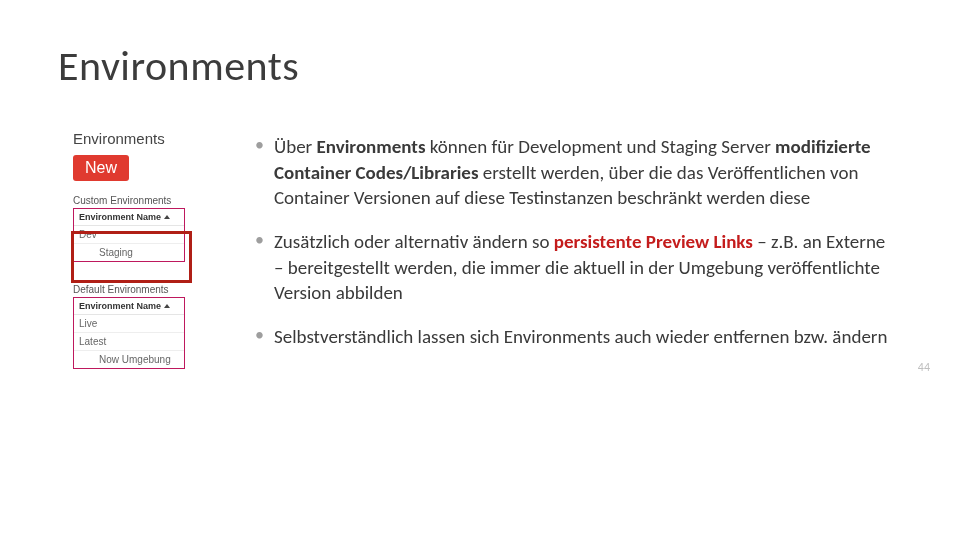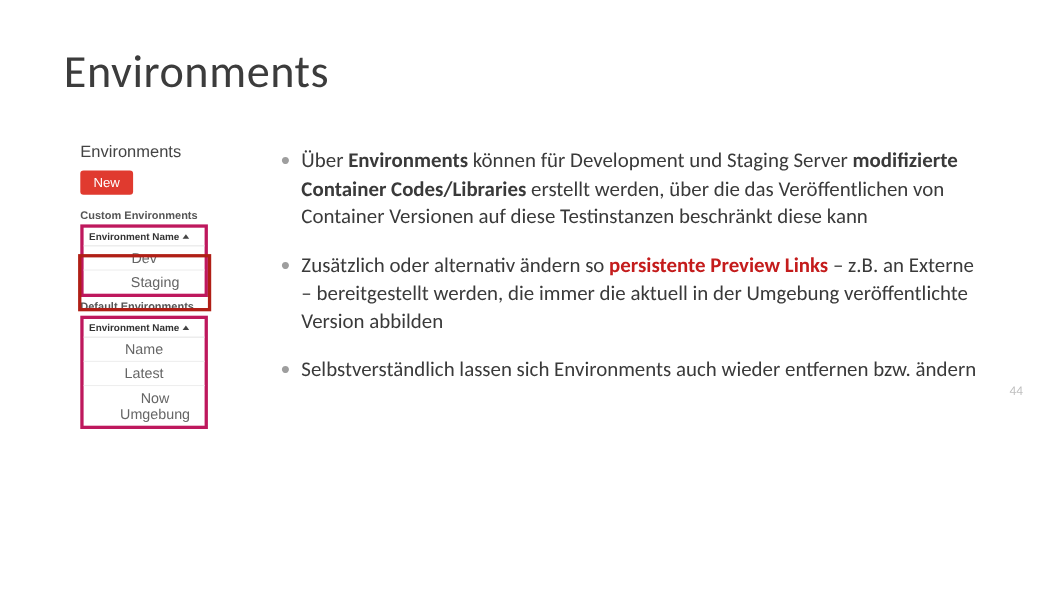--- a/index.html
+++ b/index.html
@@ -41,51 +41,49 @@
   }
   .sb-heading {
     font-size: 15px;
     color: #444;
     margin-bottom: 8px;
   }
   .sb-new-btn {
     display: inline-block;
     background: #e03a2f;
     color: #fff;
-    font-size: 12px;
+    font-size: 16px;
     padding: 4px 12px;
     border-radius: 3px;
     margin-bottom: 8px;
   }
   .sb-subheading {
     font-size: 10px;
     color: #555;
     margin: 6px 0 2px 0;
-    font-weight: bold;
   }
   .sb-table {
-    border: 3px solid #be185d;
+    border: 1px solid #be185d;
     width: 110px;
     font-size: 9px;
-    text-align: center;
   }
   .sb-th {
     border-bottom: 1px solid #e5e5e5;
     padding: 3px 5px;
     font-weight: 600;
     color: #333;
     display: flex;
     align-items: center;
     gap: 3px;
   }
   .sb-td {
     border-bottom: 1px solid #eee;
     padding: 3px 5px;
     color: #666;
-    font-size: 13px;
+    font-size: 10px;
   }
   .sb-td:last-child { border-bottom: none; margin-left: 20px; }
   .sort-caret {
     width: 0; height: 0;
     border-left: 3px solid transparent;
     border-right: 3px solid transparent;
     border-bottom: 4px solid #444;
   }
   .red-box {
     position: absolute;
@@ -118,21 +116,21 @@
     line-height: 1.3;
     flex: 0 0 auto;
   }
   .b-text { flex: 1; }
   .b-red { color: #c41c1c; font-weight: 700; }
   .b-bold { font-weight: 600; }
 
   .page-num {
     position: absolute;
     right: 30px;
-    bottom: 20px;
+    bottom: 9px;
     color: #bfbfbf;
     font-size: 12px;
   }
 </style>
 </head>
 <body>
 
 <div class="slide">
 
   <div class="title">Environments</div>
@@ -142,40 +140,40 @@
     <div class="sb-new-btn">New</div>
     <div class="sb-subheading">Custom Environments</div>
     <div class="sb-table">
       <div class="sb-th">
         <span>Environment Name</span>
         <span class="sort-caret"></span>
       </div>
       <div class="sb-td">Dev</div>
       <div class="sb-td">Staging</div>
     </div>
-    <div class="sb-subheading" style="margin-top:4px;">Default Environments</div>
+    <div class="sb-subheading" style="margin-top:22px;">Default Environments</div>
     <div class="sb-table">
       <div class="sb-th">
         <span>Environment Name</span>
         <span class="sort-caret"></span>
       </div>
-      <div class="sb-td">Name</div>
+      <div class="sb-td">Live</div>
       <div class="sb-td">Latest</div>
       <div class="sb-td">Now Umgebung</div>
     </div>
   </div>
 
   <div class="red-box"></div>
 
   <div class="content">
 
     <div class="bullet">
       <div class="dot">•</div>
       <div class="b-text">
-        <span>Über </span><span class="b-bold">Environments</span><span> können für Development und Staging Server </span><span class="b-bold">modifizierte Container Codes/Libraries</span><span> erstellt werden, über die das Veröffentlichen von Container Versionen auf diese Testinstanzen beschränkt diese kann</span>
+        <span>Über </span><span class="b-bold">Environments</span><span> können für Development und Staging Server </span><span class="b-bold">modifizierte Container Codes/Libraries</span><span> erstellt werden, über die das Veröffentlichen von Container Versionen auf diese Testinstanzen beschränkt werden diese</span>
       </div>
     </div>
 
     <div class="bullet">
       <div class="dot">•</div>
       <div class="b-text">
         <span>Zusätzlich oder alternativ ändern so </span><span class="b-red">persistente Preview Links</span><span> – z.B. an Externe – bereitgestellt werden, die immer die aktuell in der Umgebung veröffentlichte Version abbilden</span>
       </div>
     </div>
 

